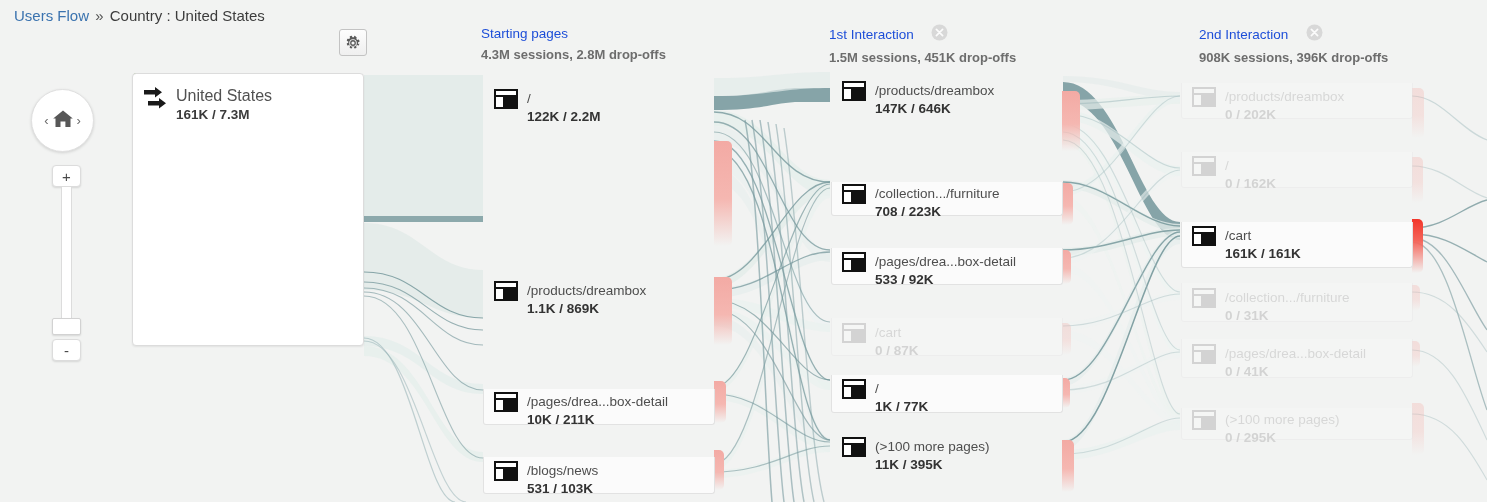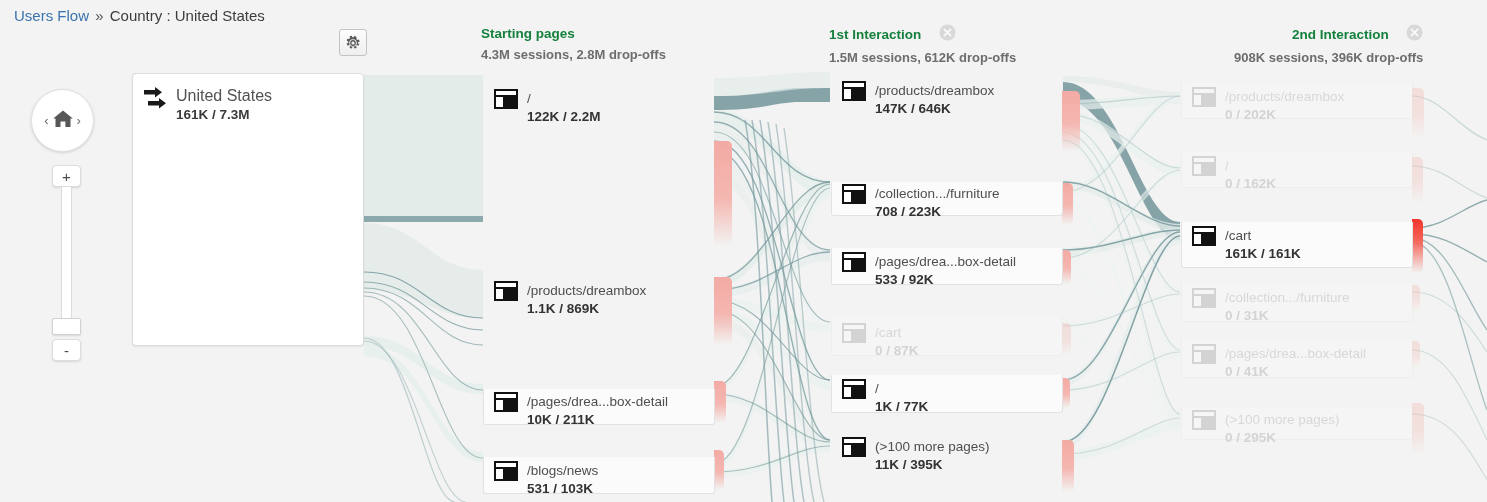--- a/index.html
+++ b/index.html
@@ -91,32 +91,32 @@
   #source-node {
     position: absolute; left: 10px; top: 13px;
     display: flex; align-items: flex-start; gap: 9px; cursor: pointer;
   }
   #source-node .src-text .src-name { font-size: 16px; color: #515151; line-height: 15px; }
   #source-node .src-text .src-val  { font-size: 13.5px; color: #3b3b3b; font-weight: bold; line-height: 17px; }
 
   
   .col-head { position: absolute; top: 24px; }
   .col-head .ch-title {
-    font-size: 13.5px; font-weight: bold; color: #15803d;
+    font-size: 13.5px; font-weight: normal; color: #1d4ed8;
     display: inline-block; vertical-align: middle;
   }
   .col-head .ch-close {
     display: inline-block; vertical-align: middle; margin-left: 13px; cursor: pointer;
   }
   .col-head .ch-sub {
     font-size: 13px; font-weight: bold; color: #6d6d6d; margin-top: 5px;
   }
   #head-start { left: 481px; }
   #head-i1    { left: 829px; }
-  #head-i2    { left: 1234px; text-align: right; }
+  #head-i2    { left: 1199px; }
 
   
   #flow-svg { position: absolute; left: 0; top: 0; width: 1487px; height: 502px; }
 
   
   .node {
     position: absolute; cursor: pointer;
   }
   .node .bar {
     position: absolute; left: 0; top: 0; height: 100%;
@@ -199,21 +199,21 @@
   </div>
 
   <div class="col-head" id="head-i1">
     <span class="ch-title">1st Interaction</span>
     <span class="ch-close">
       <svg width="17" height="17" viewBox="0 0 17 17">
         <circle cx="8.5" cy="8.5" r="8" fill="#d8d8d8"></circle>
         <path d="M5.4 5.4l6.2 6.2M11.6 5.4l-6.2 6.2" stroke="#fbfbfb" stroke-width="1.7" stroke-linecap="round"></path>
       </svg>
     </span>
-    <div class="ch-sub">1.5M sessions, 612K drop-offs</div>
+    <div class="ch-sub">1.5M sessions, 451K drop-offs</div>
   </div>
 
   <div class="col-head" id="head-i2">
     <span class="ch-title">2nd Interaction</span>
     <span class="ch-close">
       <svg width="17" height="17" viewBox="0 0 17 17">
         <circle cx="8.5" cy="8.5" r="8" fill="#d8d8d8"></circle>
         <path d="M5.4 5.4l6.2 6.2M11.6 5.4l-6.2 6.2" stroke="#fbfbfb" stroke-width="1.7" stroke-linecap="round"></path>
       </svg>
     </span>

